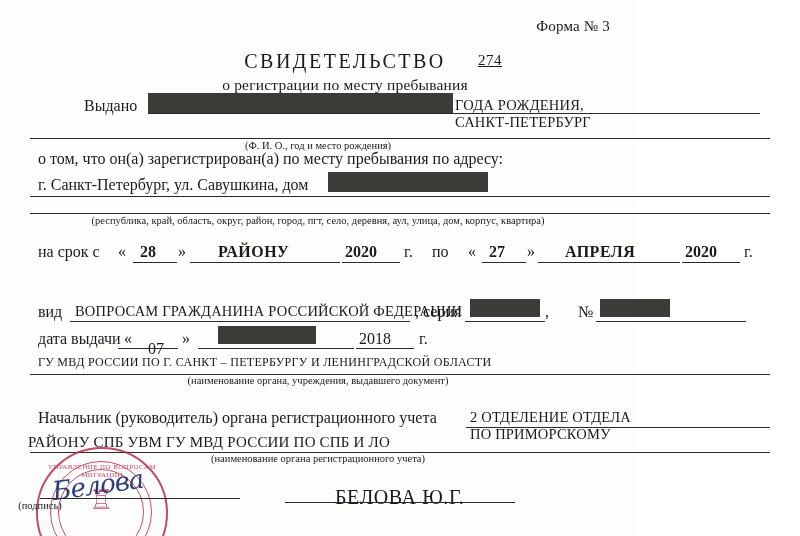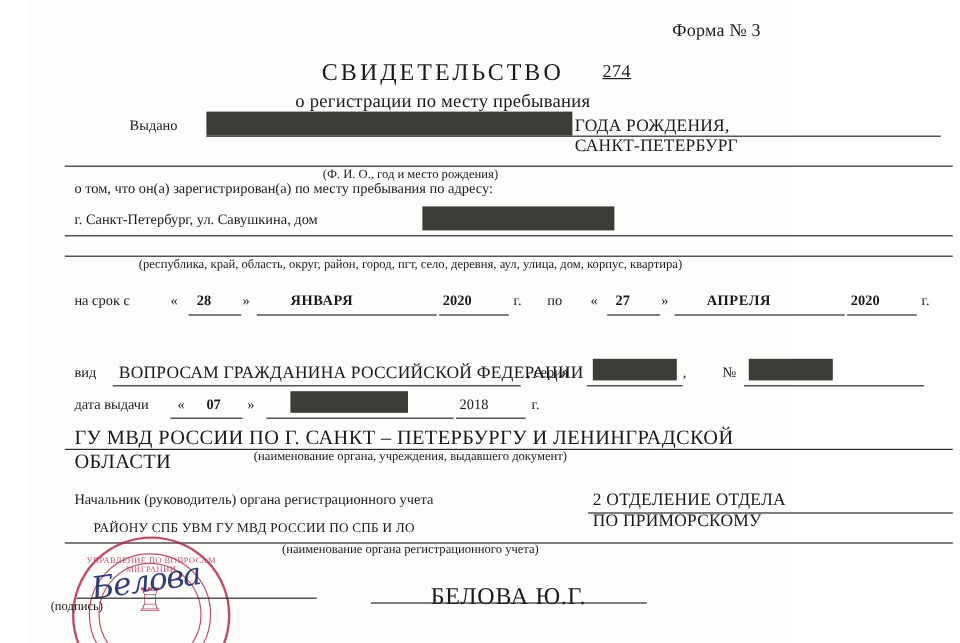--- a/index.html
+++ b/index.html
@@ -13,21 +13,20 @@
     font-family: "Liberation Serif", serif;
     color: #1a1a1a;
     position: relative;
     overflow: hidden;
   }
   .page {
     position: relative;
     width: 636px;
     height: 536px;
     background: #fdfdfc;
-    margin-left: 24px;
   }
   .form-no {
     position: absolute;
     right: 26px;
     top: 18px;
     font-size: 15px;
     letter-spacing: 0.2px;
   }
   .title {
     position: absolute;
@@ -55,21 +54,21 @@
     position: absolute;
     left: 0;
     top: 76px;
     width: 800px;
     text-align: center;
     font-size: 15.5px;
     letter-spacing: 0.2px;
   }
   .subtitle span { position: relative; left: -55px; }
 
-  .row { position: absolute; font-size: 12px; }
+  .row { position: absolute; font-size: 16px; }
 
   .rule {
     position: absolute;
     border-bottom: 1px solid #2a2a2a;
     height: 0;
   }
   .redact {
     position: absolute;
     background: #3b3b38;
   }
@@ -106,30 +105,30 @@
 
   #doc-line { left: 38px; top: 278px; }
   #doc-kind-label { left: 38px; top: 303px; }
   #doc-kind-val { left: 75px; top: 303px; font-size: 14.5px; letter-spacing: 0.2px; }
   #doc-seria { left: 415px; top: 303px; }
   #doc-comma { left: 545px; top: 303px; }
   #doc-nomer { left: 578px; top: 303px; }
 
   #date-label { left: 38px; top: 330px; }
   #date-q1 { left: 124px; top: 330px; }
-  #date-day { left: 148px; top: 330px; font-weight: bold; }
+  #date-day { left: 148px; top: 340px; font-weight: normal; }
   #date-q2 { left: 182px; top: 330px; }
   #date-year { left: 359px; top: 330px; }
   #date-g { left: 419px; top: 330px; }
 
-  #organ-line { left: 38px; top: 355px; font-size: 17px; letter-spacing: 0.3px; }
+  #organ-line { left: 38px; top: 355px; font-size: 12px; letter-spacing: 0.3px; }
 
   #chief-label { left: 38px; top: 409px; }
   #chief-val1 { left: 470px; top: 409px; font-size: 14.5px; letter-spacing: 0.2px; }
-  #chief-val2 { left: 54px; top: 434px; font-size: 11px; letter-spacing: 0.2px; }
+  #chief-val2 { left: 28px; top: 434px; font-size: 15px; letter-spacing: 0.2px; }
   #fam-name { left: 335px; top: 486px; font-size: 20px; letter-spacing: 0.6px; }
 
   
   .stamp {
     position: absolute;
     left: 36px;
     top: 447px;
     width: 128px;
     height: 128px;
     border: 2px solid #b3284a;
@@ -208,21 +207,21 @@
   <div class="row" id="about-line">о том, что он(а) зарегистрирован(а) по месту пребывания по адресу:</div>
   <div class="redact" style="left:328px; top:172px; width:160px; height:20px;"></div>
   <div class="rule" style="left:30px; top:196px; width:740px;"></div>
   <div class="rule" style="left:30px; top:213px; width:740px;"></div>
   <div class="caption" style="top:215px;">(республика, край, область, округ, район, город, пгт, село, деревня, аул, улица, дом, корпус, квартира)</div>
 
   <div class="row" id="term-start-label">на срок с</div>
   <div class="row" id="term-q1">«</div>
   <div class="row" id="term-day1">28</div>
   <div class="row" id="term-q2">»</div>
-  <div class="row" id="term-month1">ЯНВАРЯ</div>
+  <div class="row" id="term-month1">РАЙОНУ</div>
   <div class="row" id="term-year1">2020</div>
   <div class="row" id="term-g1">г.</div>
   <div class="row" id="term-po">по</div>
   <div class="row" id="term-q3">«</div>
   <div class="row" id="term-day2">27</div>
   <div class="row" id="term-q4">»</div>
   <div class="row" id="term-month2">АПРЕЛЯ</div>
   <div class="row" id="term-year2">2020</div>
   <div class="row" id="term-g2">г.</div>
 

